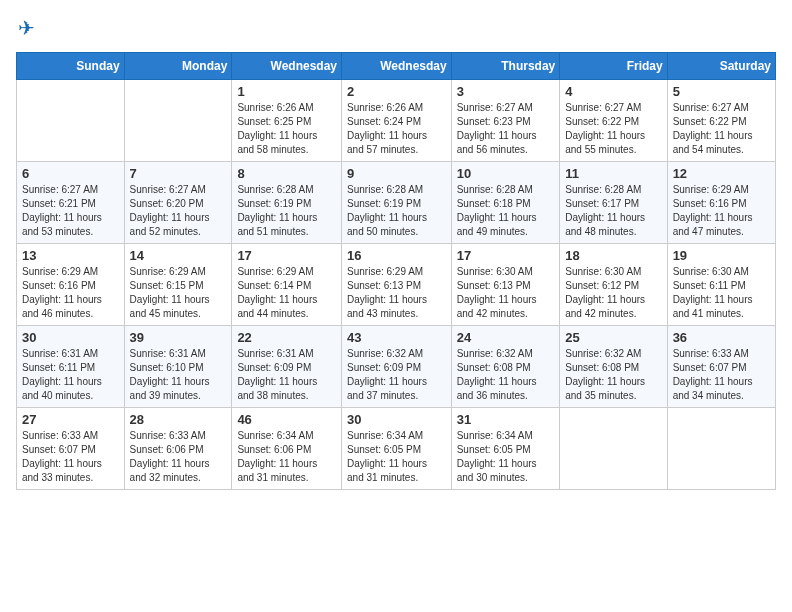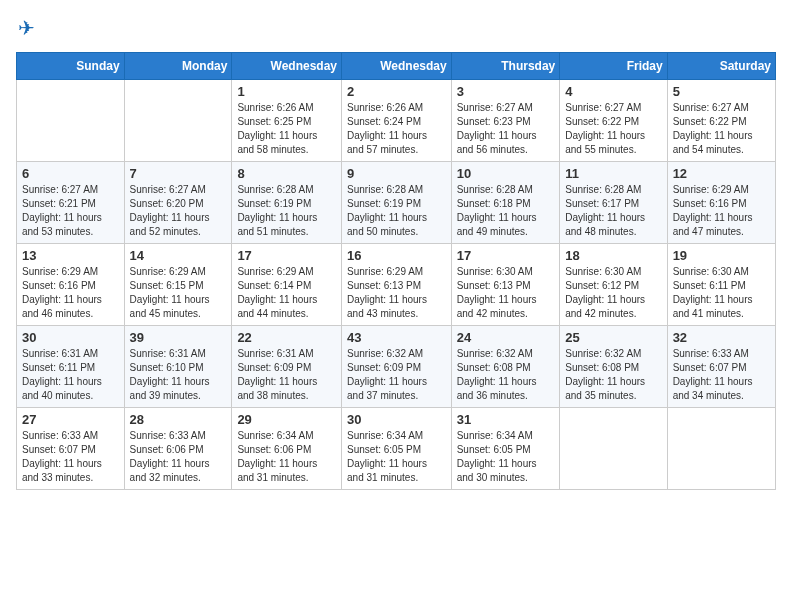--- a/index.html
+++ b/index.html
@@ -275,41 +275,41 @@
             Sunrise: 6:32 AM<br>Sunset: 6:08 PM<br>Daylight: 11 hours and 36 minutes.
           </div>
         </td>
         <td>
           <span class="day-number">25</span>
           <div class="day-info">
             Sunrise: 6:32 AM<br>Sunset: 6:08 PM<br>Daylight: 11 hours and 35 minutes.
           </div>
         </td>
         <td>
-          <span class="day-number">32</span>
+          <span class="day-number">36</span>
           <div class="day-info">
             Sunrise: 6:33 AM<br>Sunset: 6:07 PM<br>Daylight: 11 hours and 34 minutes.
           </div>
         </td>
       </tr>
       <tr>
         <td>
           <span class="day-number">27</span>
           <div class="day-info">
             Sunrise: 6:33 AM<br>Sunset: 6:07 PM<br>Daylight: 11 hours and 33 minutes.
           </div>
         </td>
         <td>
           <span class="day-number">28</span>
           <div class="day-info">
             Sunrise: 6:33 AM<br>Sunset: 6:06 PM<br>Daylight: 11 hours and 32 minutes.
           </div>
         </td>
         <td>
-          <span class="day-number">29</span>
+          <span class="day-number">46</span>
           <div class="day-info">
             Sunrise: 6:34 AM<br>Sunset: 6:06 PM<br>Daylight: 11 hours and 31 minutes.
           </div>
         </td>
         <td>
           <span class="day-number">30</span>
           <div class="day-info">
             Sunrise: 6:34 AM<br>Sunset: 6:05 PM<br>Daylight: 11 hours and 31 minutes.
           </div>
         </td>

